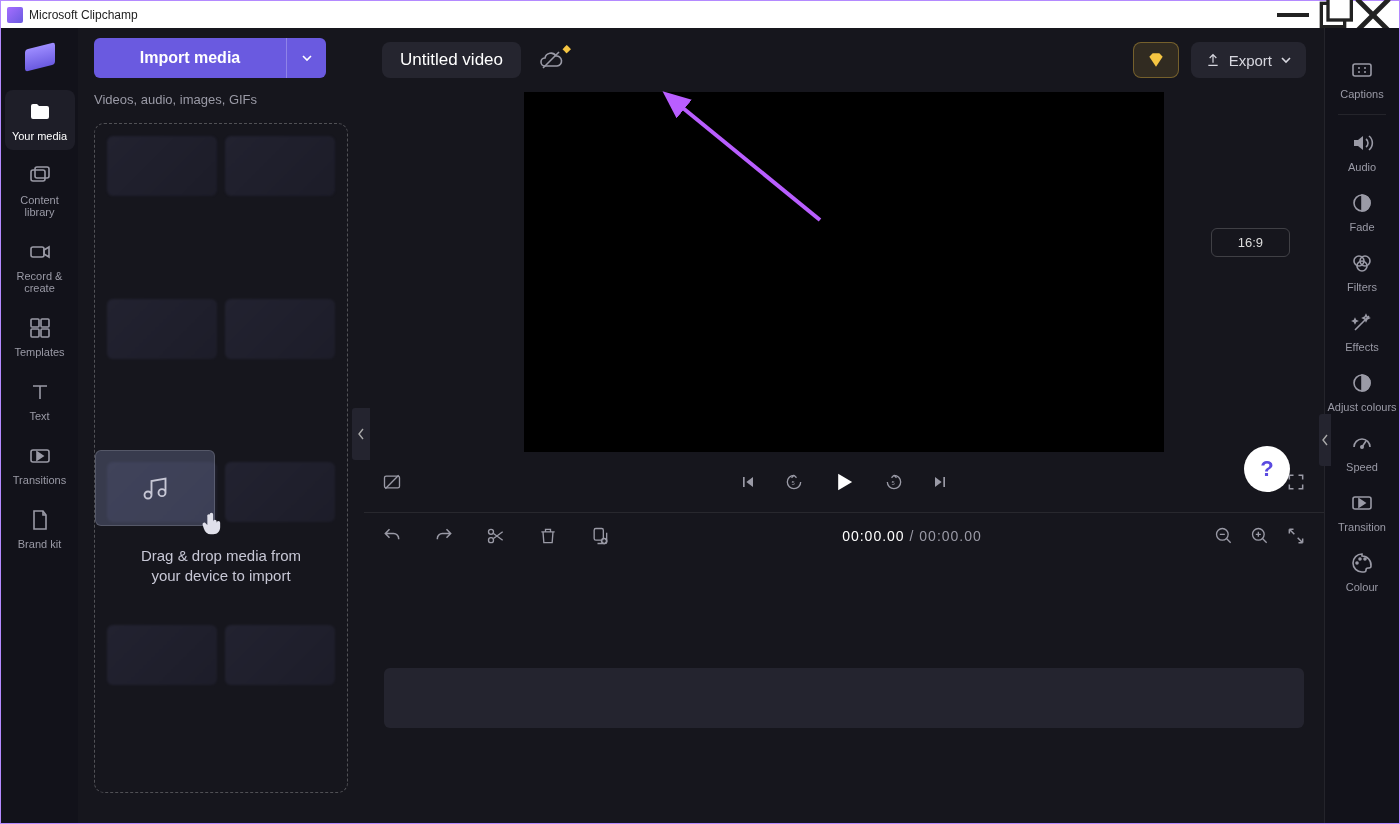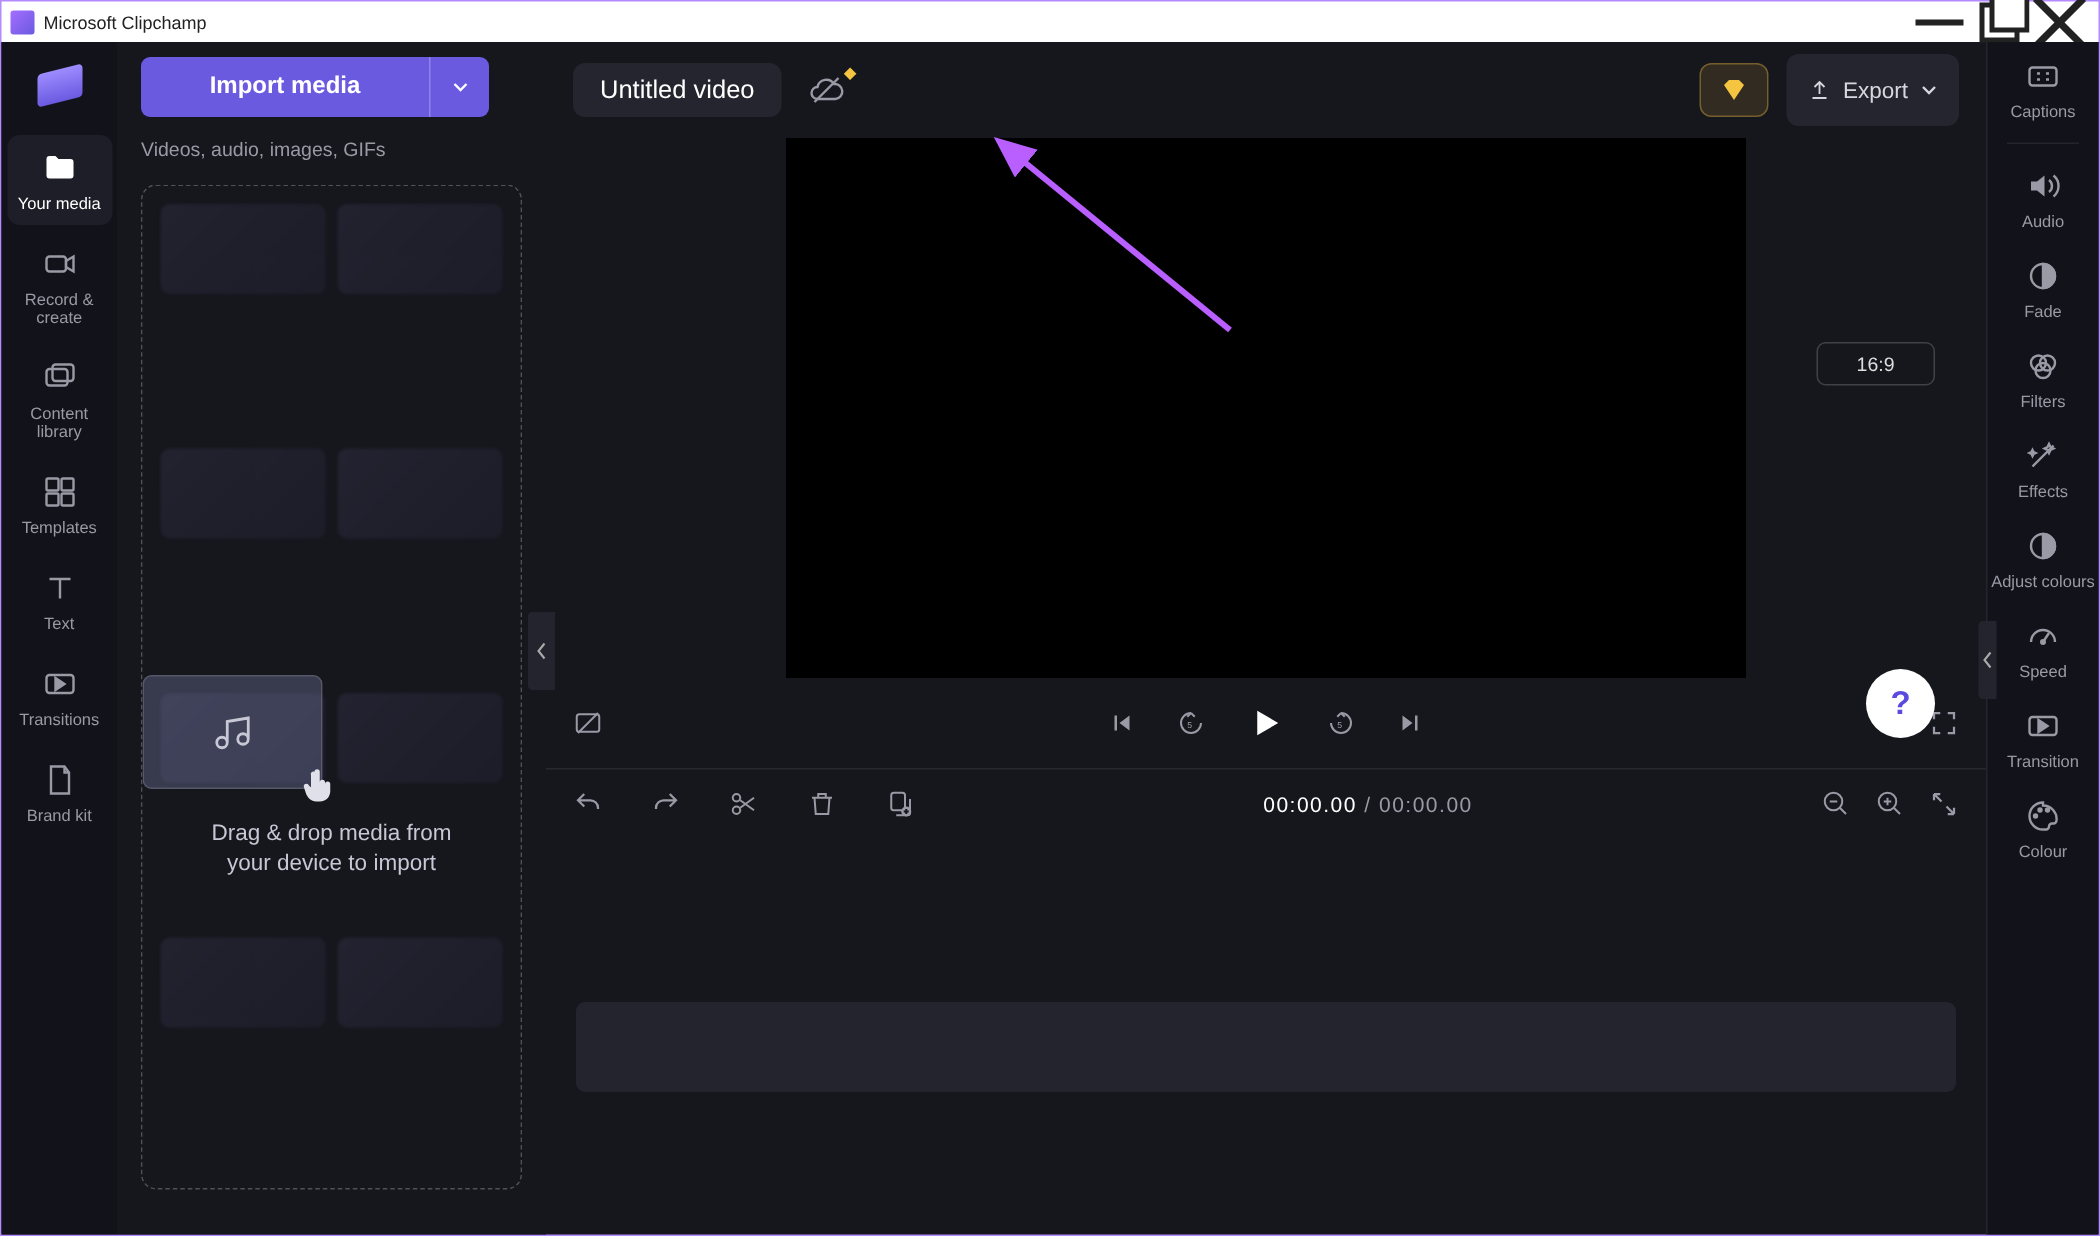--- a/index.html
+++ b/index.html
@@ -44,39 +44,39 @@
   .panel-collapse{position:absolute;right:-6px;top:380px;width:18px;height:52px;background:#24242f;border-radius:3px 0 0 3px;display:flex;align-items:center;justify-content:center;z-index:4;}
   
   .center{flex:1;display:flex;flex-direction:column;position:relative;overflow:hidden;}
   .topbar{height:64px;display:flex;align-items:center;padding:0 18px;gap:12px;}
   .title-pill{background:var(--bg3);padding:8px 18px;border-radius:8px;font-size:17px;color:#fff;}
   .cloud-wrap{position:relative;margin-left:6px;}
   .cloud-wrap svg{width:24px;height:24px;color:var(--text-dim);}
   .diamond-small{position:absolute;top:-6px;right:-8px;color:var(--gold);font-size:11px;}
   .topbar .spacer{flex:1;}
   .premium-btn{width:46px;height:36px;border-radius:8px;background:rgba(245,197,66,0.12);border:1px solid rgba(245,197,66,0.35);display:flex;align-items:center;justify-content:center;color:var(--gold);}
-  .export-btn{height:48px;border-radius:8px;background:var(--bg3);display:flex;align-items:center;gap:8px;padding:0 14px;font-size:15px;}
+  .export-btn{height:36px;border-radius:8px;background:var(--bg3);display:flex;align-items:center;gap:8px;padding:0 14px;font-size:15px;}
   .preview-area{flex:0 0 auto;display:flex;flex-direction:column;align-items:center;padding:0 18px;position:relative;}
   .preview{width:640px;height:360px;background:#000;position:relative;margin:0 auto;}
   .aspect{position:absolute;right:34px;top:136px;border:1px solid var(--border-strong);border-radius:6px;padding:6px 26px;font-size:13px;color:#ddd;}
   .player{display:flex;align-items:center;justify-content:center;gap:26px;height:60px;color:var(--text-dim);}
   .player .gap{flex:1;}
   .player svg{width:22px;height:22px;}
   .player .play svg{width:28px;height:28px;color:#fff;}
   .player .fullscreen{margin-left:auto;margin-right:18px;}
   .player .remove-bg{margin-right:auto;margin-left:18px;}
   .timeline-tools{height:46px;display:flex;align-items:center;padding:0 18px;gap:32px;color:var(--text-dim);border-top:1px solid var(--border);}
   .timeline-tools .tc{flex:1;text-align:center;font-size:14px;letter-spacing:1px;}
   .timeline-tools .tc .cur{color:#fff;}
   .timeline-tools .right{display:flex;gap:16px;align-items:center;}
   .timeline{flex:1;padding:20px;}
   .track{height:60px;background:#24242f;border-radius:6px;margin-top:90px;}
   .help-fab{position:absolute;right:34px;top:418px;width:46px;height:46px;border-radius:50%;background:#fff;display:flex;align-items:center;justify-content:center;font-size:22px;font-weight:700;color:#5a4ae0;z-index:5;}
   
-  .rightbar{width:75px;background:#12121a;border-left:1px solid var(--border);display:flex;flex-direction:column;align-items:center;padding-top:1px;position:relative;}
+  .rightbar{width:75px;background:#12121a;border-left:1px solid var(--border);display:flex;flex-direction:column;align-items:center;padding-top:20px;position:relative;}
   .rightbar .sep{width:48px;height:1px;background:var(--border);margin:6px 0;}
   .ritem{width:70px;padding:10px 0 8px 0;display:flex;flex-direction:column;align-items:center;gap:6px;font-size:11px;color:var(--text-dim);text-align:center;}
   .ritem svg{width:24px;height:24px;}
   .right-collapse{position:absolute;left:-6px;top:386px;width:12px;height:52px;background:#24242f;border-radius:3px 0 0 3px;display:flex;align-items:center;justify-content:center;}
   
   .annotation-arrow{position:absolute;left:296px;top:62px;width:170px;height:140px;pointer-events:none;z-index:20;}
   svg{display:block;}
   .icon-btn svg{width:20px;height:20px;}
 </style>
 </head>
@@ -113,31 +113,31 @@
       </div>
 
     <div class="navitem active">
       <svg viewBox="0 0 24 24" fill="currentColor">
           <path d="M3 6a2 2 0 012-2h4l2 2h8a2 2 0 012 2v9a2 2 0 01-2 2H5a2 2 0 01-2-2V6z"></path>
         </svg>
       <span>Your media</span>
     </div>
     <div class="navitem">
       <svg viewBox="0 0 24 24" fill="none" stroke="currentColor" stroke-width="1.6">
+          <rect x="3" y="6" width="14" height="11" rx="2"></rect>
+          <rect x="7" y="3" width="14" height="11" rx="2"></rect>
+        </svg>
+      <span>Content library</span>
+    </div>
+    <div class="navitem">
+      <svg viewBox="0 0 24 24" fill="none" stroke="currentColor" stroke-width="1.6">
           <rect x="3" y="7" width="13" height="10" rx="2"></rect>
           <path d="M16 10l5-3v10l-5-3z"></path>
         </svg>
       <span>Record &amp; create</span>
-    </div>
-    <div class="navitem">
-      <svg viewBox="0 0 24 24" fill="none" stroke="currentColor" stroke-width="1.6">
-          <rect x="3" y="6" width="14" height="11" rx="2"></rect>
-          <rect x="7" y="3" width="14" height="11" rx="2"></rect>
-        </svg>
-      <span>Content library</span>
     </div>
     <div class="navitem">
       <svg viewBox="0 0 24 24" fill="none" stroke="currentColor" stroke-width="1.6">
           <rect x="3" y="3" width="8" height="8" rx="1"></rect>
           <rect x="13" y="3" width="8" height="8" rx="1"></rect>
           <rect x="3" y="13" width="8" height="8" rx="1"></rect>
           <rect x="13" y="13" width="8" height="8" rx="1"></rect>
         </svg>
       <span>Templates</span>
     </div>

